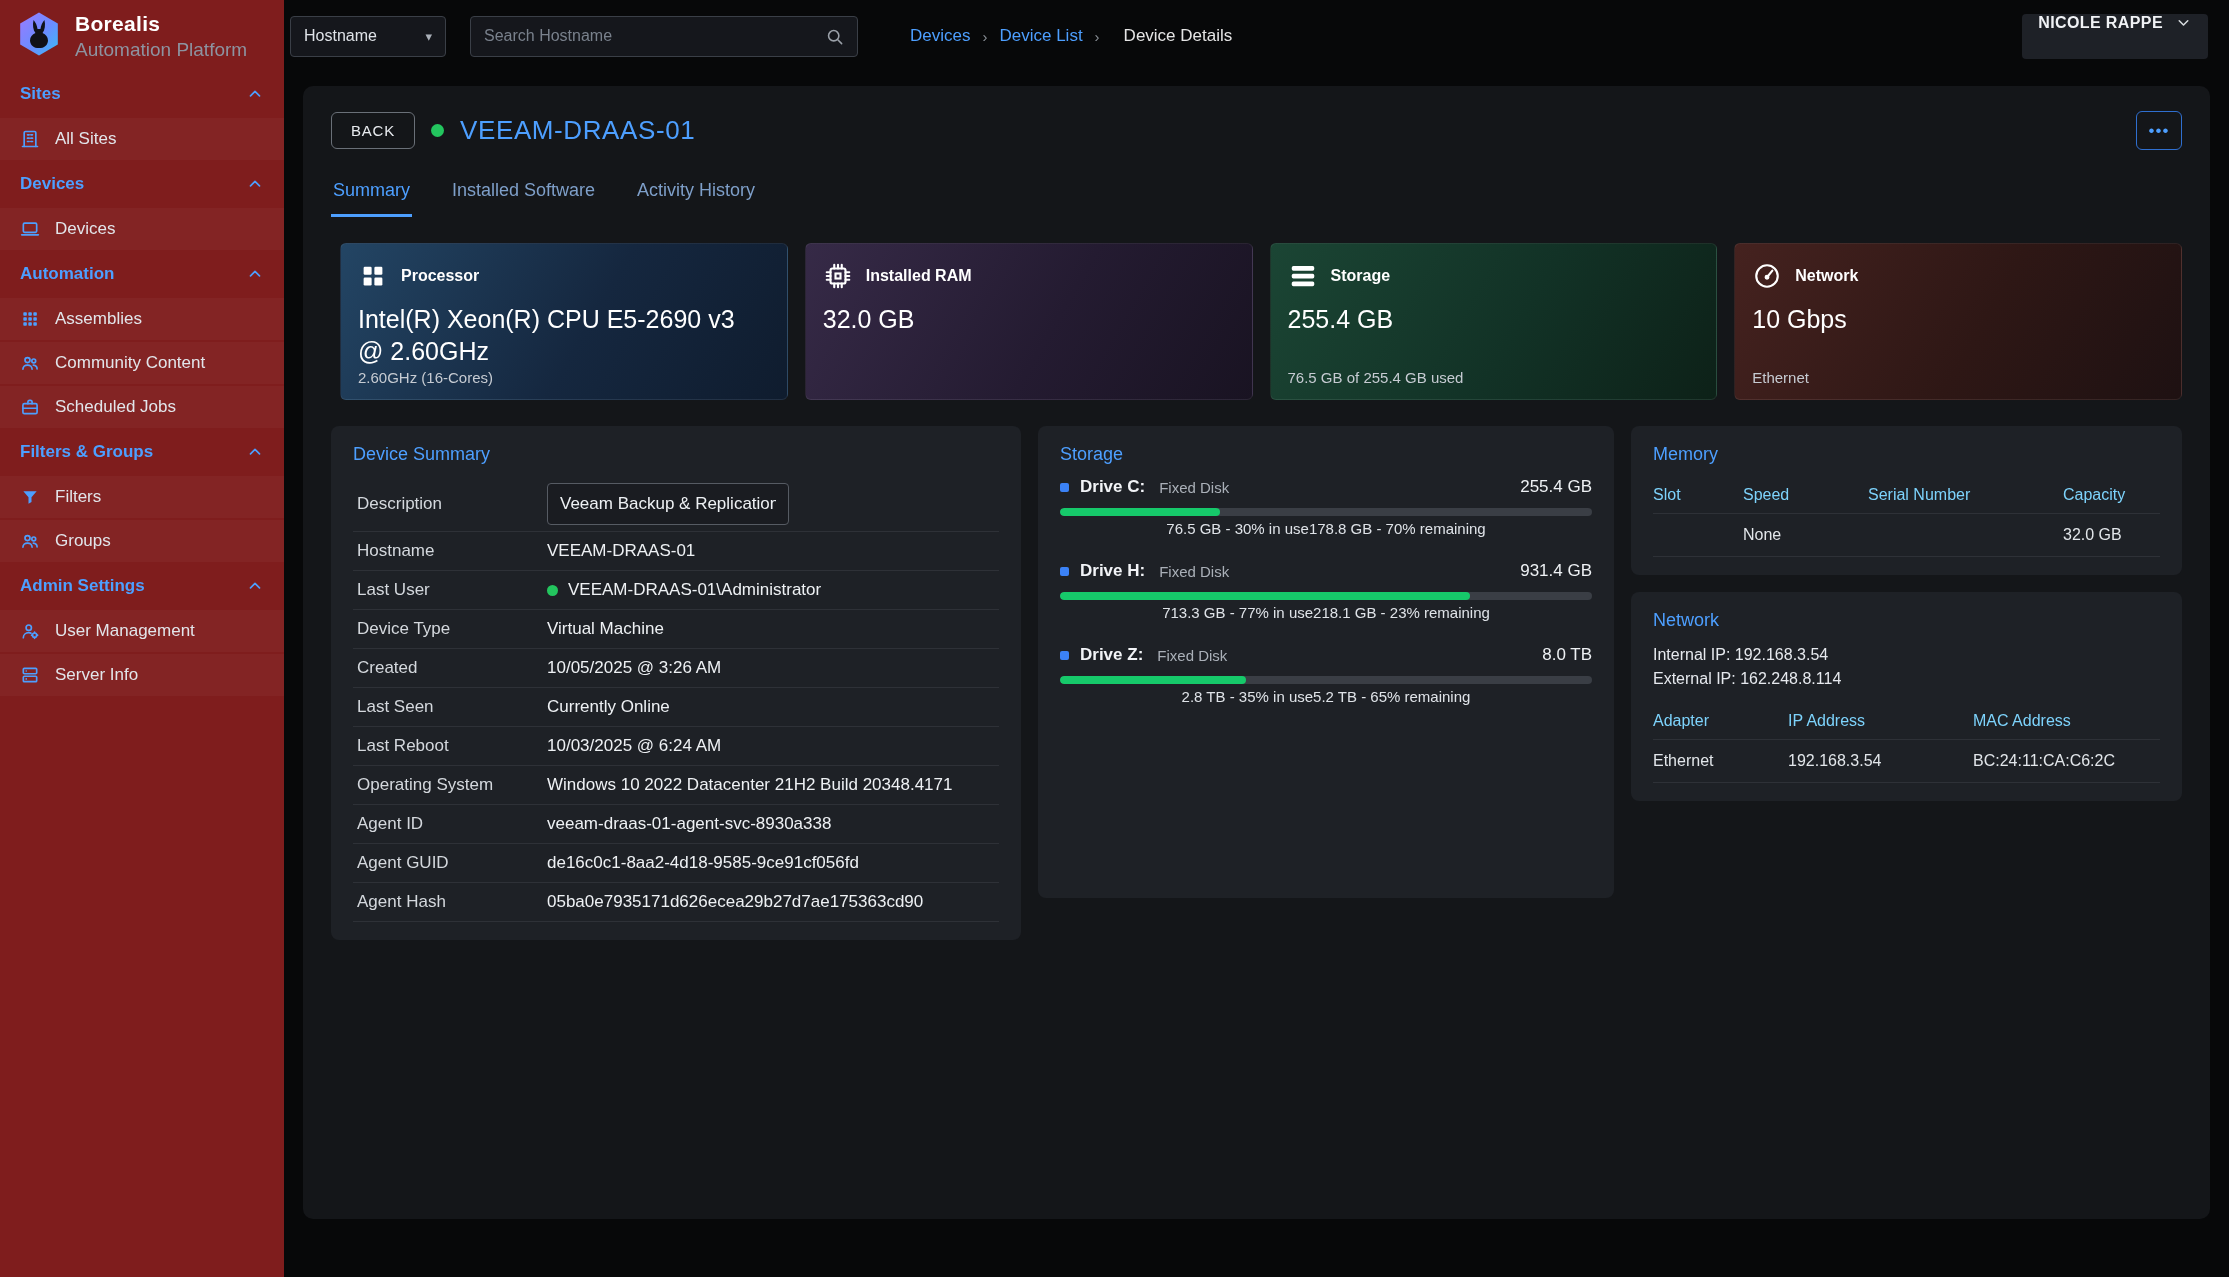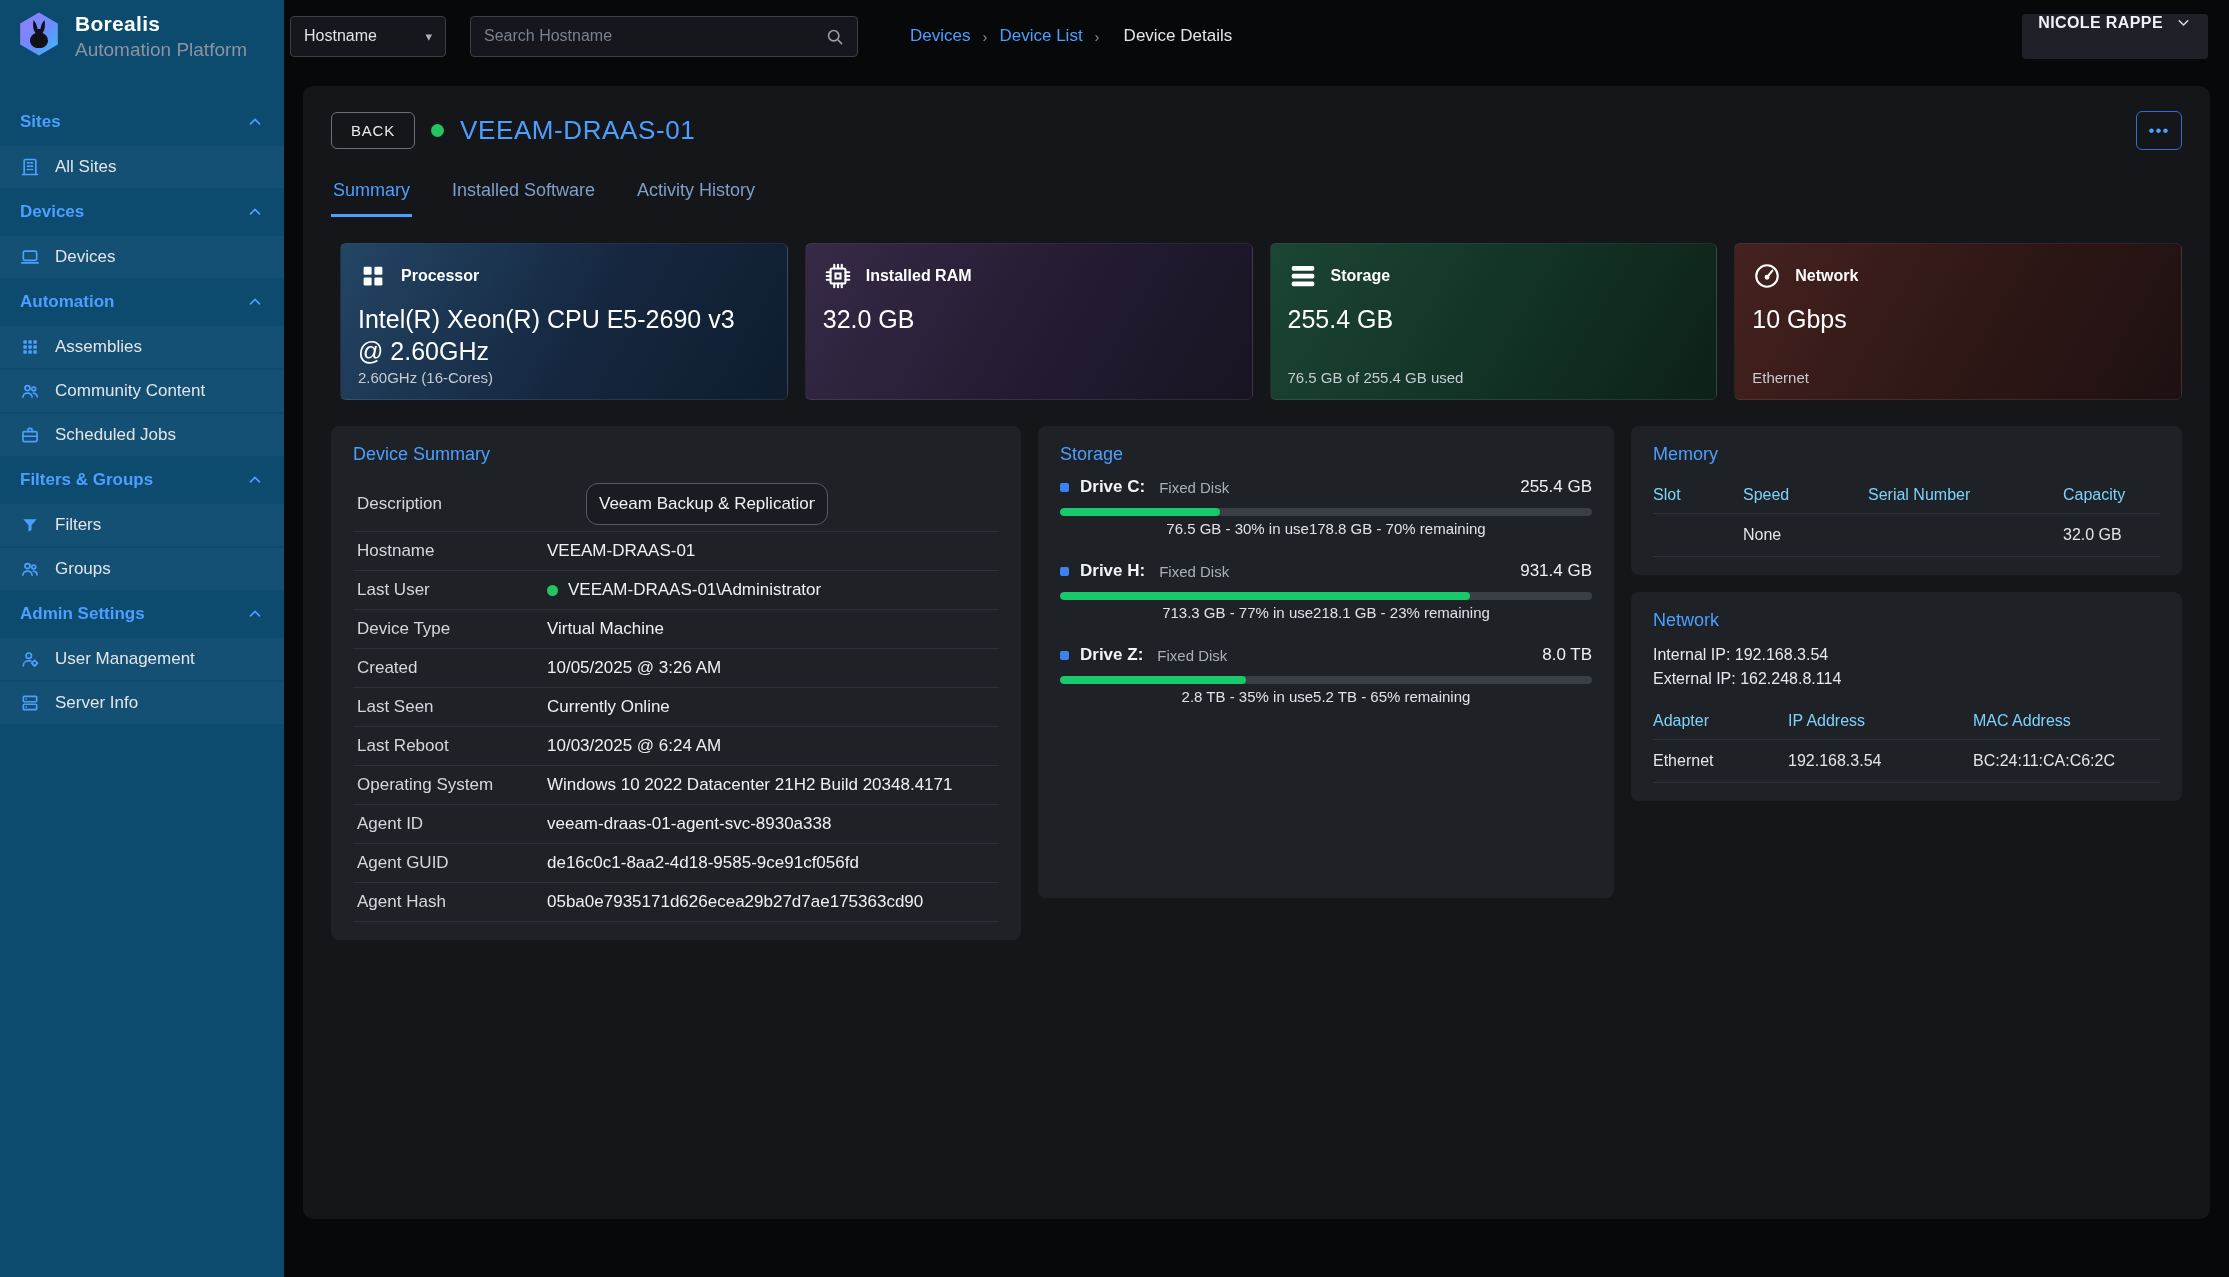--- a/index.html
+++ b/index.html
@@ -4,21 +4,21 @@
 <style>
   * { box-sizing: border-box; margin: 0; padding: 0; }
   html,body { width:2229px; height:1277px; overflow:hidden; }
   body {
     font-family: "Liberation Sans", sans-serif;
     background:#070809; color:#eceff3;
   }
   .app { display:flex; width:100%; height:100%; }
 
   
-  .sidebar { width:284px; min-width:284px; background:#0c4a6e; display:flex; flex-direction:column;gap:28px; }
+  .sidebar { width:284px; min-width:284px; background:#7f1d1d; display:flex; flex-direction:column; }
   .logo-row { display:flex; align-items:center; gap:13px; padding:11px 16px; height:72px; }
   .logo-title { font-size:21px; font-weight:700; color:#ffffff; letter-spacing:.3px; }
   .logo-sub { font-size:19px; color:#8d93a0; margin-top:3px; }
   .side-header { display:flex; align-items:center; justify-content:space-between;
     padding:12px 20px; color:#4d9fff; font-weight:700; font-size:17px; cursor:pointer; }
   .side-header .chev svg { display:block; }
   .side-item { display:flex; align-items:center; gap:15px; padding:11px 20px;
     font-size:17px; color:#e2e5ea; background:rgba(255,255,255,0.035); margin:2px 0; cursor:pointer; }
   .side-icon { color:#4d9fff; display:flex; }
   .side-icon svg { display:block; }
@@ -78,22 +78,22 @@
   .columns { display:flex; gap:17px; margin-top:26px; align-items:flex-start; }
   .panel { background:#1e2126; border-radius:8px; padding:18px 22px; }
   .panel-title { color:#4d9fff; font-size:18px; margin-bottom:12px; }
 
   .ds-panel { width:690px; min-height:472px; }
   .ds-row { display:flex; align-items:center; border-bottom:1px solid #2e3137; padding:9px 4px; font-size:17px; }
   .ds-row.desc { padding:6px 4px; }
   .ds-label { width:190px; min-width:190px; color:#d4d8dd; }
   .ds-value { color:#eef1f4; display:flex; align-items:center; gap:10px; }
   .mini-dot { width:11px; height:11px; border-radius:50%; background:#23c55e; }
-  .desc-input { width:242px; height:42px; background:#1a1c21; border:1px solid #565b63; border-radius:12px;
-    color:#eef1f4; padding:0 12px; font-size:17px; font-family:inherit; outline:none;margin-left:39px; }
+  .desc-input { width:242px; height:42px; background:#1a1c21; border:1px solid #565b63; border-radius:4px;
+    color:#eef1f4; padding:0 12px; font-size:17px; font-family:inherit; outline:none; }
 
   .storage-panel { width:576px; min-height:472px; }
   .drive { margin-bottom:24px; }
   .drive-head { display:flex; align-items:center; gap:11px; font-size:17px; }
   .bullet { width:9px; height:9px; background:#3b82f6; border-radius:2px; }
   .drive-name { font-weight:700; color:#f2f4f7; }
   .drive-type { color:#aab0b8; font-size:15px; margin-left:3px; }
   .drive-size { margin-left:auto; color:#eef1f4; }
   .bar { margin-top:11px; height:8px; border-radius:4px; background:#3a3e45; overflow:hidden; }
   .bar-fill { height:100%; background:#16c96a; border-radius:4px; }

